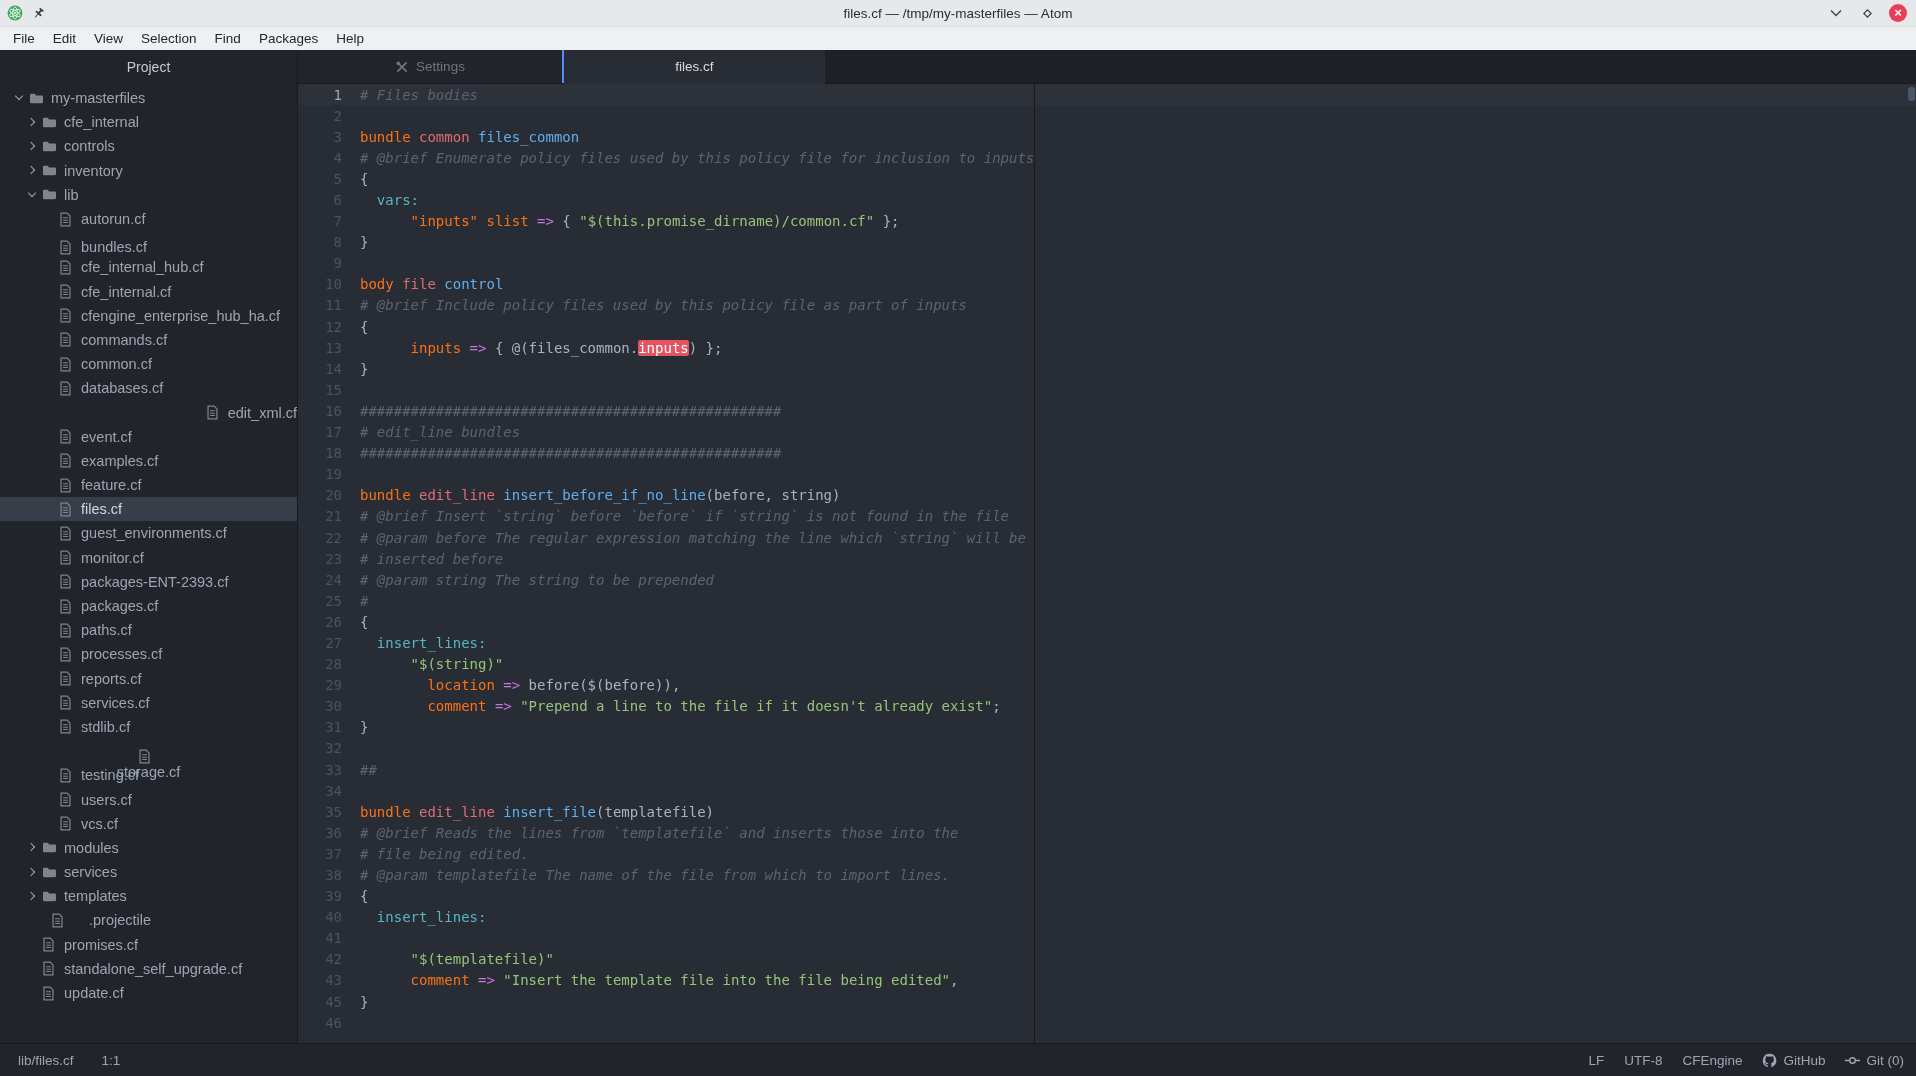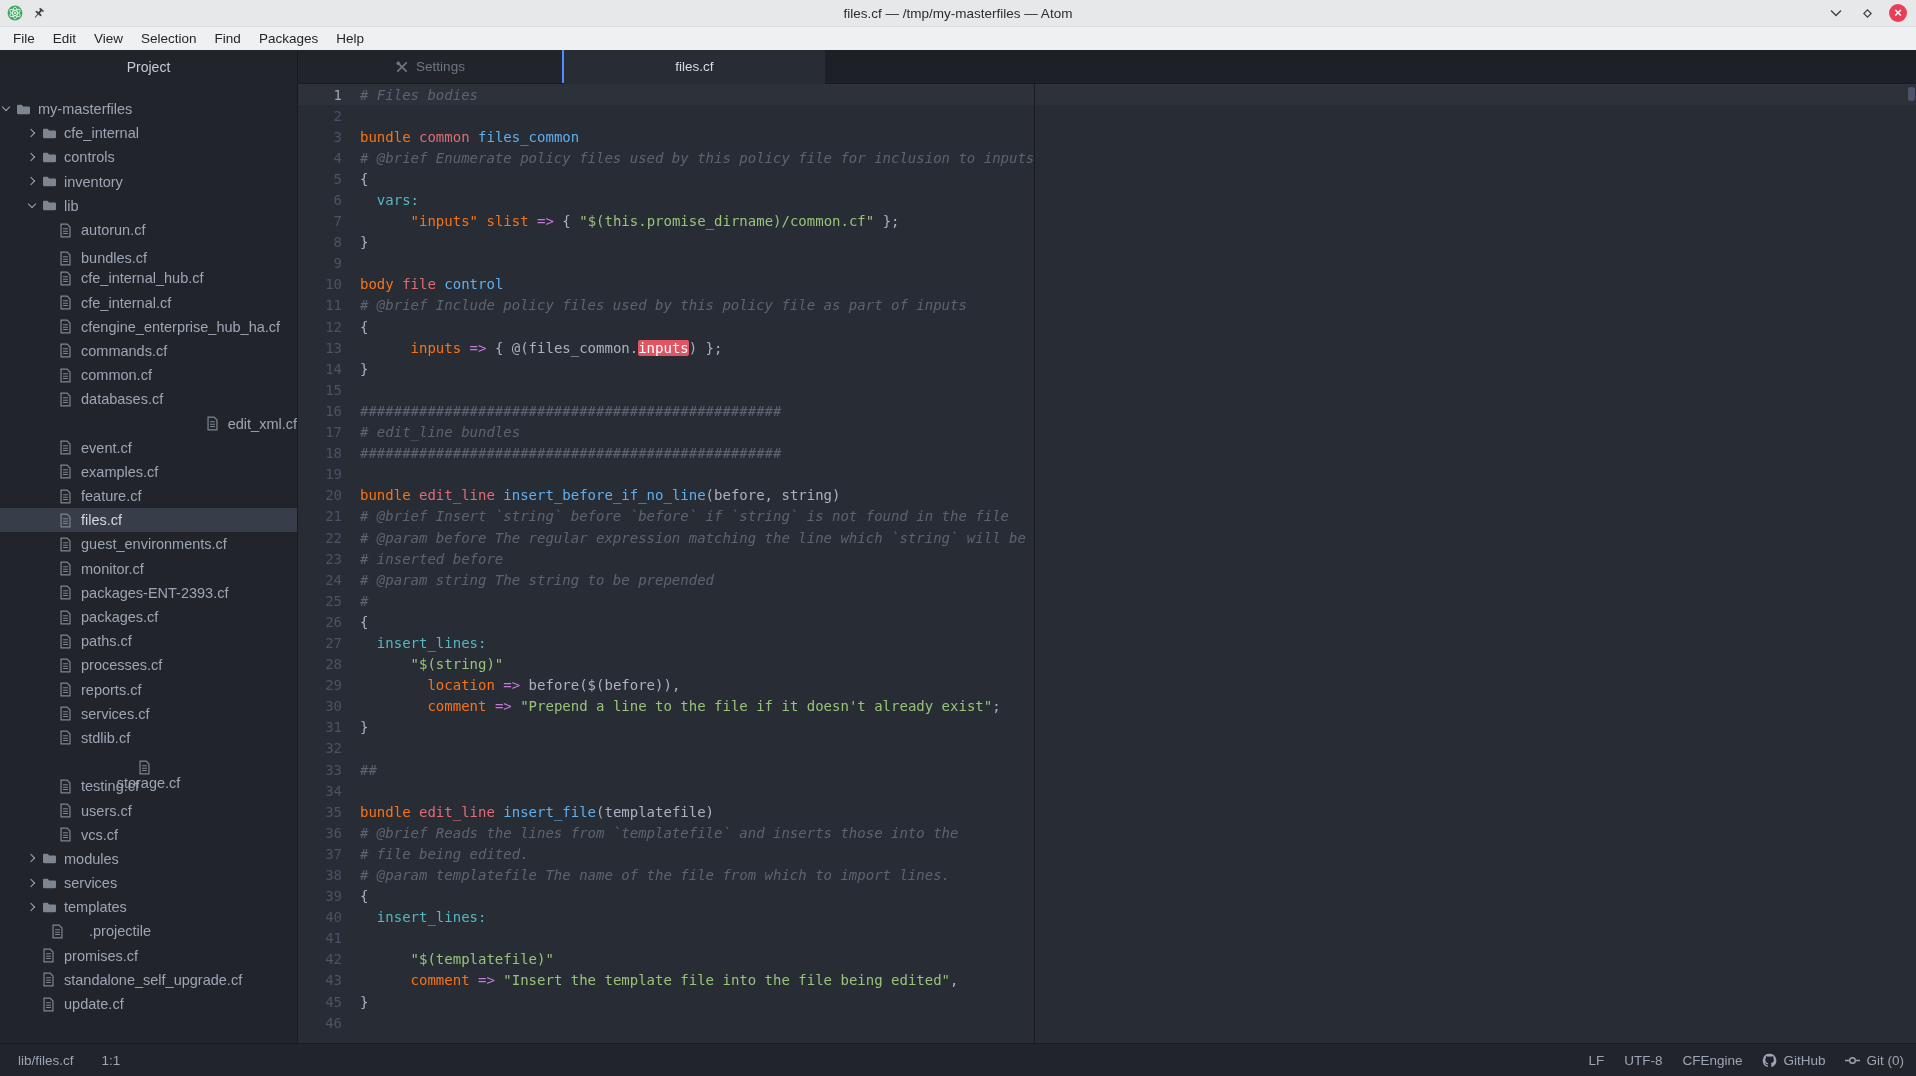--- a/index.html
+++ b/index.html
@@ -144,21 +144,21 @@
       <span class="menu-item">Find</span>
       <span class="menu-item">Packages</span>
       <span class="menu-item">Help</span>
     </div>
 
   <div class="main">
 
     <div class="dock">
       <div class="dock-header">Project</div>
       <div class="tree">
-          <div class="tree-row" style="padding-left: 1px; margin-top: 11px;">
+          <div class="tree-row" style="padding-left: 14px;">
             <span class="chev open"></span>
             <span class="tree-icon">
               <svg viewBox="0 0 16 14" width="15" height="13">
                 <path d="M1 3 q0-1.2 1.2-1.2 h3.8 l1.6 1.9 h6.2 q1.2 0 1.2 1.2 v5.9 q0 1.2-1.2 1.2 H2.2 Q1 12 1 10.8 Z" fill="#7d8591"></path>
               </svg>
             </span>
             <span>my-masterfiles</span>
           </div>
           <div class="tree-row" style="padding-left: 27px;">
             <span class="chev"></span>

